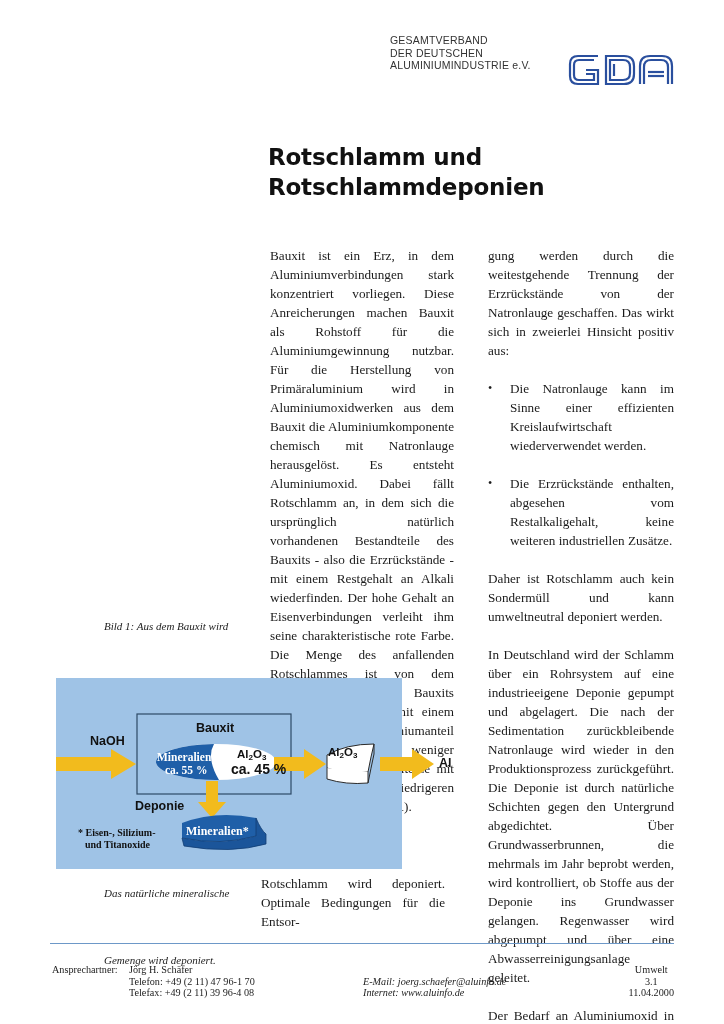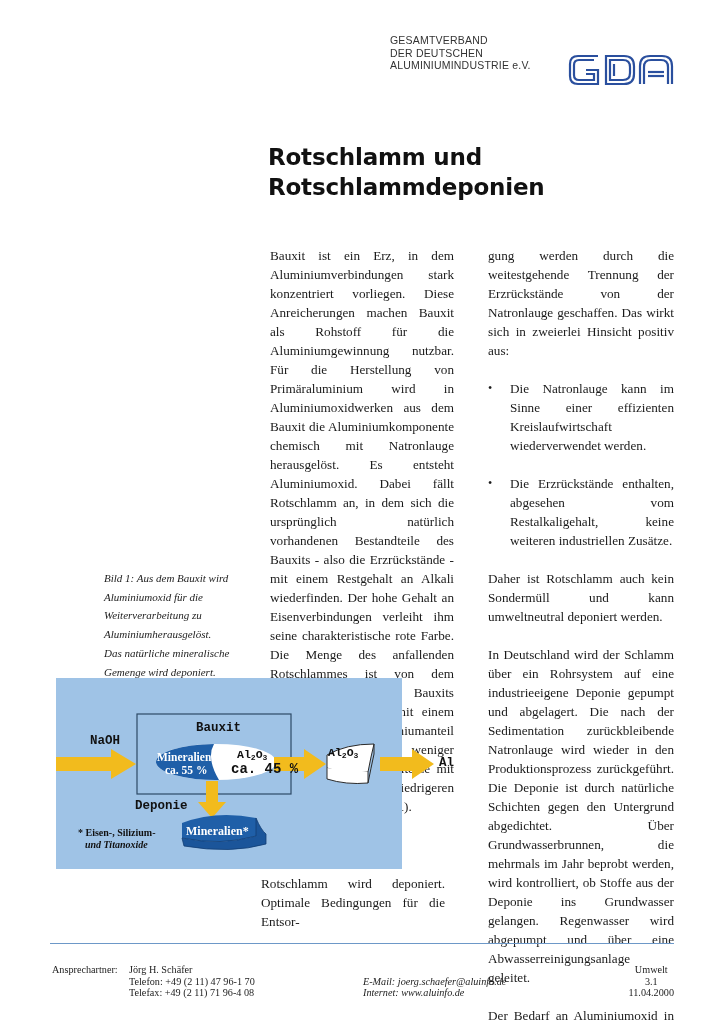--- a/index.html
+++ b/index.html
@@ -16,24 +16,24 @@
     .col p { margin: 0; }
     .col1 { left: 270px; top: 246px; width: 184px; }
     .col1b { left: 261px; top: 874px; width: 184px; }
     .col2 { left: 488px; top: 246px; width: 186px; }
     .gap { height: 19px; }
     .bullet { display: flex; }
     .bullet .dot { width: 22px; flex: 0 0 22px; font-size: 12px; }
     .bullet .txt { flex: 1; text-align: justify; }
     
     .caption { left: 104px; top: 569px; width: 160px; font-size: 11px; line-height: 18.7px; font-style: italic; color: #222; }
-    .caption div { white-space: nowrap; }
+    .caption div { white-space: nowrap; margin-top: 48px; }
     
     .diagram { left: 56px; top: 678px; width: 346px; height: 191px; background: #9fc3e6; }
-    .dlabel { font-family: Liberation Mono, monospace; font-weight: bold; font-size: 12.5px; color: #111; white-space: nowrap; }
+    .dlabel { font-family: Liberation Sans, sans-serif; font-weight: bold; font-size: 12.5px; color: #111; white-space: nowrap; }
     .dwhite { color: #ffffff; font-weight: bold; font-family: "Liberation Serif", serif; font-size: 12px; white-space: nowrap; }
     .dsmall { font-size: 10px; line-height: 12px; font-weight: bold; font-family: "Liberation Serif", serif; color: #111; }
     
     .rule { left: 50px; width: 624px; height: 1px; background: #6d98c8; }
     .footer { font-size: 10.2px; line-height: 11.5px; color: #222; white-space: nowrap; }
     sub { font-size: 70%; vertical-align: -2px; line-height: 0; }
   </style>
 </head>
 <body>
 
@@ -131,31 +131,31 @@
   <div class="abs dwhite" style="left:101px;top:73px;font-size:11.5px;">Mineralien*</div>
   <div class="abs dwhite" style="left:109px;top:86px;font-size:11.5px;">ca. 55 %</div>
   <div class="abs dlabel" style="left:181px;top:70px;font-size:11.5px;"><span>Al</span><sub>2</sub><span>O</span><sub>3</sub></div>
   <div class="abs dlabel" style="left:175px;top:83px;font-size:14px;">ca. 45 %</div>
   <div class="abs dlabel" style="left:272px;top:68px;font-size:11.5px;"><span>Al</span><sub>2</sub><span>O</span><sub>3</sub></div>
   <div class="abs dlabel" style="left:383px;top:78px;">Al</div>
   <div class="abs dlabel" style="left:79px;top:121px;">Deponie</div>
   <div class="abs dwhite" style="left:130px;top:146px;font-size:12px;">Mineralien*</div>
   <div class="abs dsmall" style="left:22px;top:149px;">
     <div>* Eisen-, Silizium-</div>
-    <div style="padding-left:7px;font-style:italic;">und Titanoxide</div>
+    <div style="padding-left:7px;">und Titanoxide</div>
   </div>
 </div>
 
 <div class="abs rule" style="top:943px;"></div>
 
 <div class="abs footer" style="left:52px;top:964px;">Ansprechartner:</div>
 <div class="abs footer" style="left:129px;top:964px;">
   <div>Jörg H. Schäfer</div>
   <div>Telefon: +49 (2 11) 47 96-1 70</div>
-  <div>Telefax: +49 (2 11) 71 96-4 08</div>
+  <div>Telefax: +49 (2 11) 39 96-4 08</div>
 </div>
 <div class="abs footer" style="left:363px;top:975.5px;font-style:italic;">
   <div>E-Mail: joerg.schaefer@aluinfo.de</div>
   <div>Internet: www.aluinfo.de</div>
 </div>
 <div class="abs footer" style="right:50px;top:964px;text-align:center;">
   <div>Umwelt</div>
   <div>3.1</div>
   <div>11.04.2000</div>
 </div>

